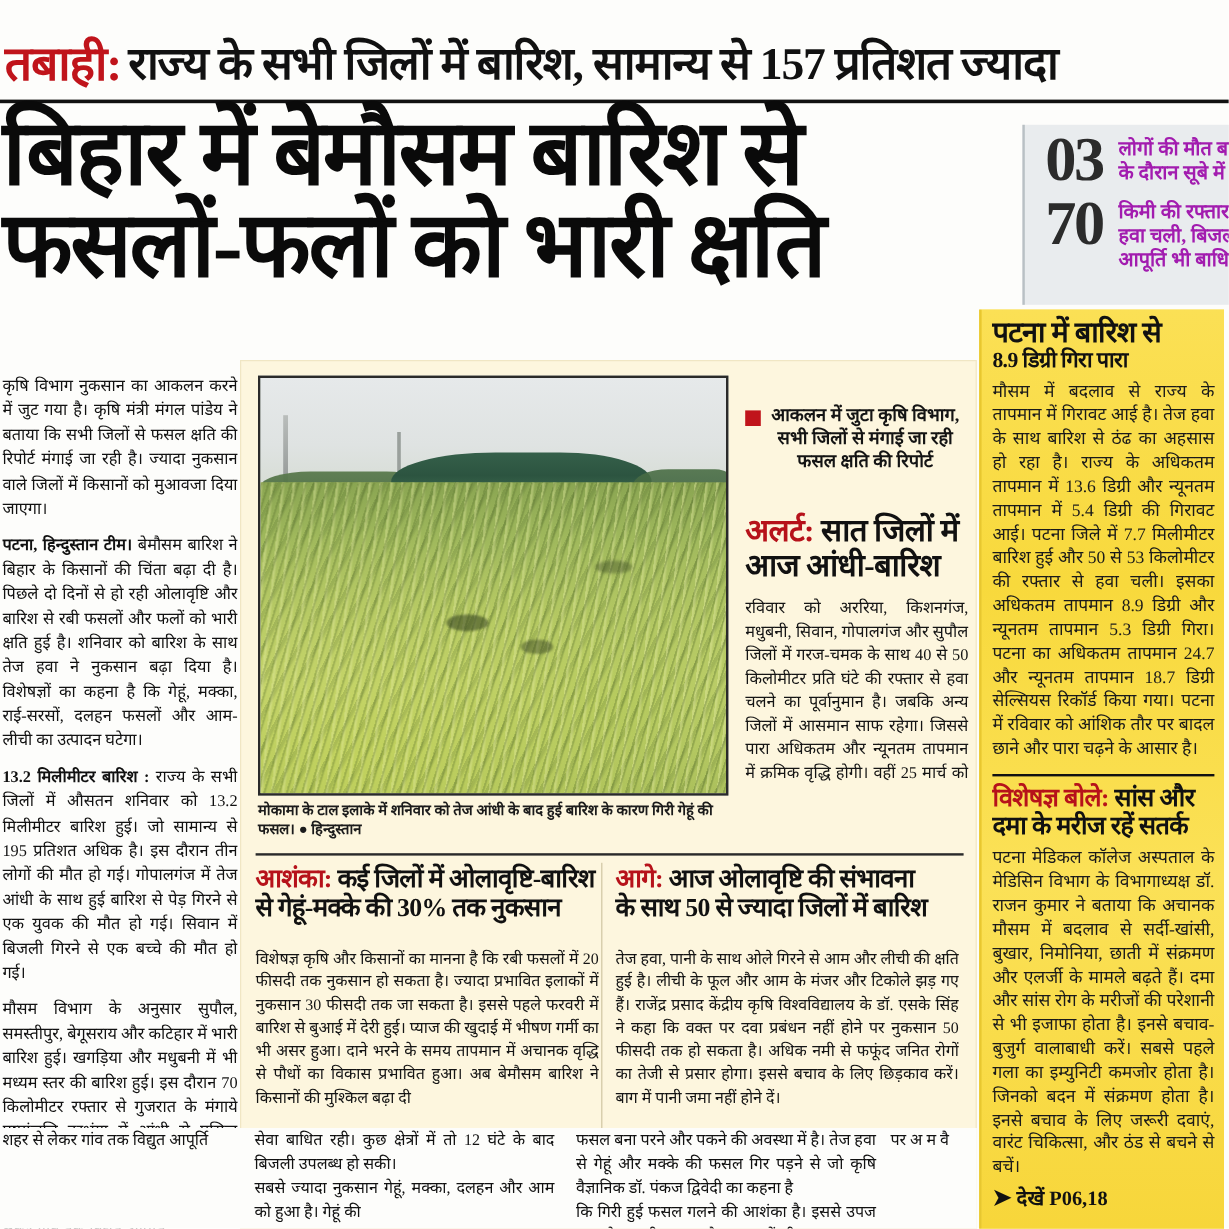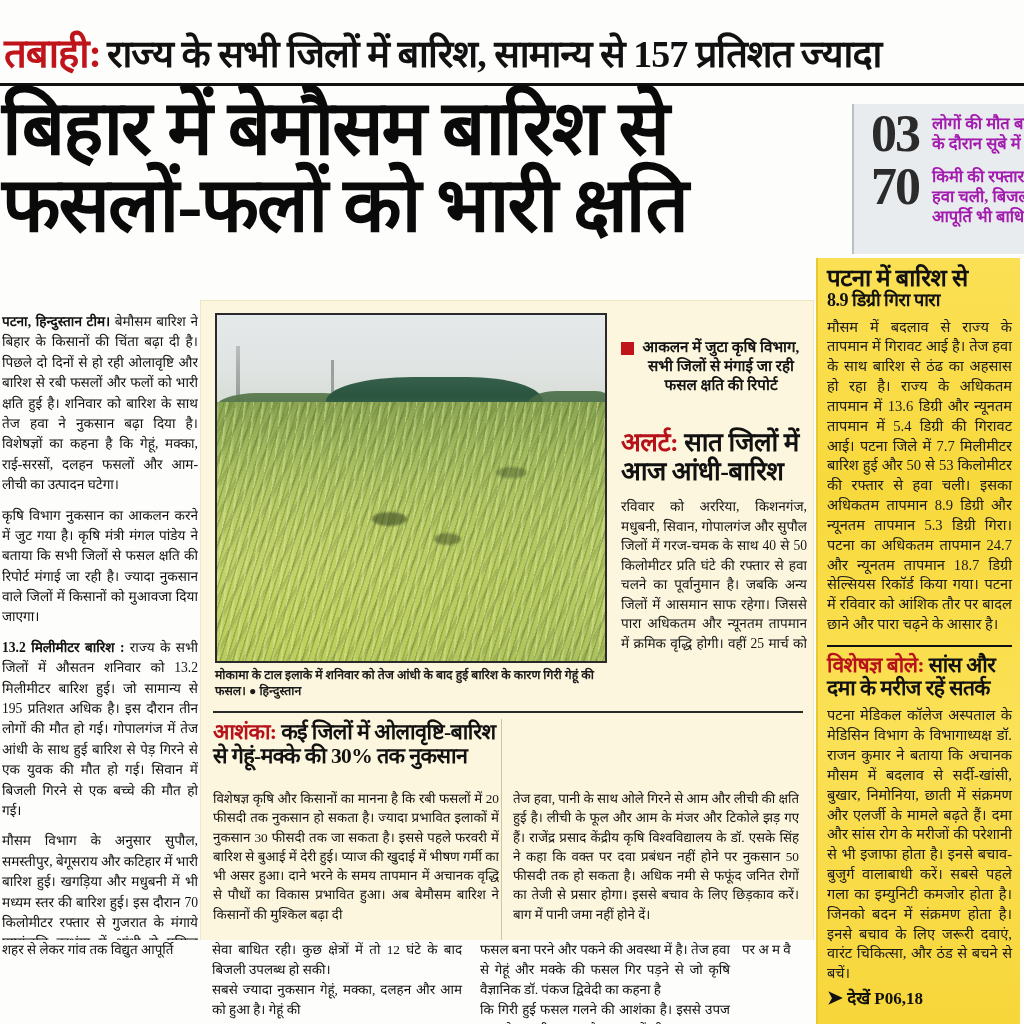--- a/index.html
+++ b/index.html
@@ -264,22 +264,22 @@
       <div>दमा के मरीज रहें सतर्क</div>
     </div>
     <div class="y-foot">पटना मेडिकल कॉलेज अस्पताल के मेडिसिन विभाग के विभागाध्यक्ष डॉ. राजन कुमार ने बताया कि अचानक मौसम में बदलाव से सर्दी-खांसी, बुखार, निमोनिया, छाती में संक्रमण और एलर्जी के मामले बढ़ते हैं। दमा और सांस रोग के मरीजों की परेशानी से भी इजाफा होता है। इनसे बचाव-बुजुर्ग वालाबाधी करें। सबसे पहले गला का इम्युनिटी कमजोर होता है। जिनको बदन में संक्रमण होता है। इनसे बचाव के लिए जरूरी दवाएं, वारंट चिकित्सा, और ठंड से बचने से बचें।</div>
     <div class="seemore">
       <span class="arr">➤</span>
       <span>देखें P06,18</span>
     </div>
   </div>
 
   <div class="leftcol">
+    <p class="lc-p">कृषि विभाग नुकसान का आकलन करने में जुट गया है। कृषि मंत्री मंगल पांडेय ने बताया कि सभी जिलों से फसल क्षति की रिपोर्ट मंगाई जा रही है। ज्यादा नुकसान वाले जिलों में किसानों को मुआवजा दिया जाएगा।</p>
     <p class="lc-p"><span class="dateline">पटना, हिन्दुस्तान टीम।</span><span> बेमौसम बारिश ने बिहार के किसानों की चिंता बढ़ा दी है। पिछले दो दिनों से हो रही ओलावृष्टि और बारिश से रबी फसलों और फलों को भारी क्षति हुई है। शनिवार को बारिश के साथ तेज हवा ने नुकसान बढ़ा दिया है। विशेषज्ञों का कहना है कि गेहूं, मक्का, राई-सरसों, दलहन फसलों और आम-लीची का उत्पादन घटेगा।</span></p>
-    <p class="lc-p">कृषि विभाग नुकसान का आकलन करने में जुट गया है। कृषि मंत्री मंगल पांडेय ने बताया कि सभी जिलों से फसल क्षति की रिपोर्ट मंगाई जा रही है। ज्यादा नुकसान वाले जिलों में किसानों को मुआवजा दिया जाएगा।</p>
     <p class="lc-p"><span class="runin">13.2 मिलीमीटर बारिश :</span><span> राज्य के सभी जिलों में औसतन शनिवार को 13.2 मिलीमीटर बारिश हुई। जो सामान्य से 195 प्रतिशत अधिक है। इस दौरान तीन लोगों की मौत हो गई। गोपालगंज में तेज आंधी के साथ हुई बारिश से पेड़ गिरने से एक युवक की मौत हो गई। सिवान में बिजली गिरने से एक बच्चे की मौत हो गई।</span></p>
     <p class="lc-p">मौसम विभाग के अनुसार सुपौल, समस्तीपुर, बेगूसराय और कटिहार में भारी बारिश हुई। खगड़िया और मधुबनी में भी मध्यम स्तर की बारिश हुई। इस दौरान 70 किलोमीटर रफ्तार से गुजरात के मंगाये पुष्पांजलि दरभंगा में आंधी से प्रसिद्ध मनोकामनाथ महादेव मंदिर का गुंबद टूट गया है। राज्यभर में जगह-जगह पेड़ों के फूस-छप्पर के घर उजड़ गए। शहर से लेकर गांव तक विद्युत आपूर्ति</p>
   </div>
 
   <div class="cream">
 
     <div class="photo-wrap">
       <div class="photo">
         <div class="sky"></div>
         <div class="tower"></div>
@@ -312,20 +312,24 @@
 
     <div class="cream-rule"></div>
     <div class="vdiv"></div>
 
     <div class="sub-head left">
       <span class="red">आशंका:</span><span> कई जिलों में ओलावृष्टि-बारिश</span>
       <div>से गेहूं-मक्के की 30% तक नुकसान</div>
     </div>
     <div class="sub-body left">विशेषज्ञ कृषि और किसानों का मानना है कि रबी फसलों में 20 फीसदी तक नुकसान हो सकता है। ज्यादा प्रभावित इलाकों में नुकसान 30 फीसदी तक जा सकता है। इससे पहले फरवरी में बारिश से बुआई में देरी हुई। प्याज की खुदाई में भीषण गर्मी का भी असर हुआ। दाने भरने के समय तापमान में अचानक वृद्धि से पौधों का विकास प्रभावित हुआ। अब बेमौसम बारिश ने किसानों की मुश्किल बढ़ा दी</div>
 
+    <div class="sub-head right">
+      <span class="red">आगे:</span><span> आज ओलावृष्टि की संभावना</span>
+      <div>के साथ 50 से ज्यादा जिलों में बारिश</div>
+    </div>
     <div class="sub-body right">तेज हवा, पानी के साथ ओले गिरने से आम और लीची की क्षति हुई है। लीची के फूल और आम के मंजर और टिकोले झड़ गए हैं। राजेंद्र प्रसाद केंद्रीय कृषि विश्वविद्यालय के डॉ. एसके सिंह ने कहा कि वक्त पर दवा प्रबंधन नहीं होने पर नुकसान 50 फीसदी तक हो सकता है। अधिक नमी से फफूंद जनित रोगों का तेजी से प्रसार होगा। इससे बचाव के लिए छिड़काव करें। बाग में पानी जमा नहीं होने दें।</div>
 
   </div>
 
   <div class="botstrip">
     <div class="bs-col c1">शहर से लेकर गांव तक विद्युत आपूर्ति</div>
     <div class="bs-col c2">
       <div>सेवा बाधित रही। कुछ क्षेत्रों में तो 12 घंटे के बाद बिजली उपलब्ध हो सकी।</div>
       <div>सबसे ज्यादा नुकसान गेहूं, मक्का, दलहन और आम को हुआ है। गेहूं की</div>
     </div>

